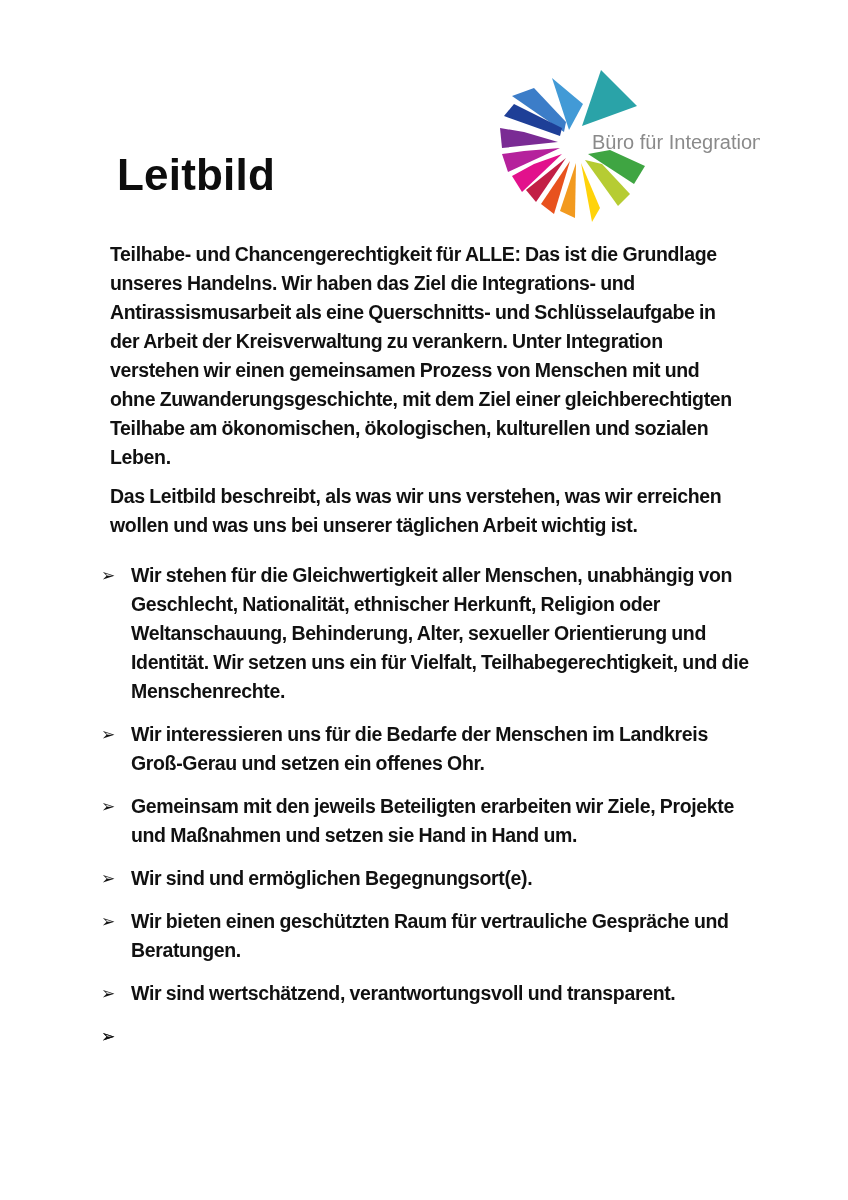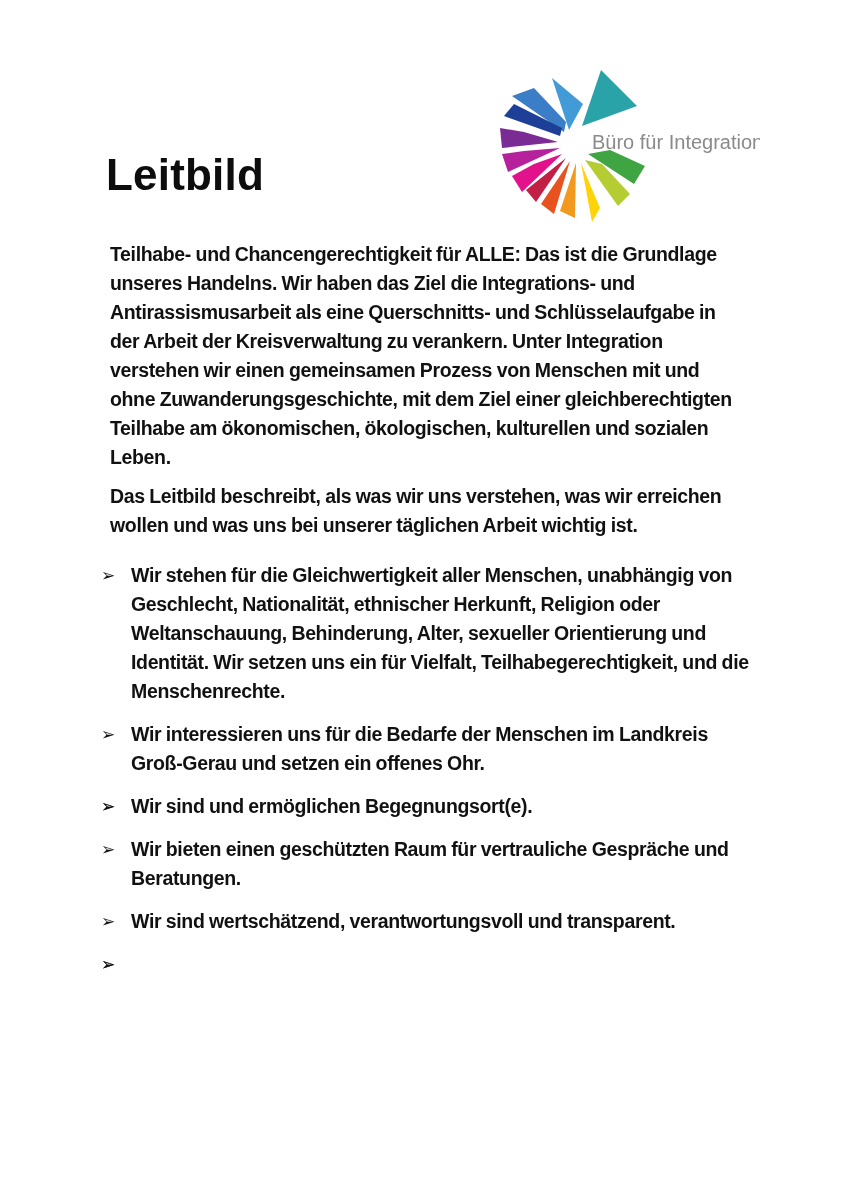--- a/index.html
+++ b/index.html
@@ -31,21 +31,21 @@
     position: absolute;
     left: 100px;
     top: 150px;
     width: 658px;
   }
   h1.doc-title {
     font-size: 44px;
     line-height: 50px;
     font-weight: 700;
     letter-spacing: 0.2px;
-    margin: 0 0 40px 6px;
+    margin: 0 0 40px 17px;
     color: #0d0d0d;
   }
   .intro p {
     margin: 10px;
     font-size: 19.5px;
     line-height: 29px;
     font-weight: 700;
     letter-spacing: -0.35px;
     word-spacing: -0.5px;
   }
@@ -116,20 +116,21 @@
         <li>
         <span class="marker">➢</span>
         <span class="li-text">Wir stehen für die Gleichwertigkeit aller Menschen, unabhängig von Geschlecht, Nationalität, ethnischer Herkunft, Religion oder Weltanschauung, Behinderung, Alter, sexueller Orientierung und Identität. Wir setzen uns ein für Vielfalt, Teilhabegerechtigkeit, und die Menschenrechte.</span>
       </li>
         <li>
         <span class="marker">➢</span>
         <span class="li-text">Wir interessieren uns für die Bedarfe der Menschen im Landkreis Groß-Gerau und setzen ein offenes Ohr.</span>
       </li>
         <li>
         <span class="marker">➢</span>
+        <span class="li-text">Gemeinsam mit den jeweils Beteiligten erarbeiten wir Ziele, Projekte und Maßnahmen und setzen sie Hand in Hand um.</span>
       </li>
         <li>
         <span class="marker">➢</span>
         <span class="li-text">Wir sind und ermöglichen Begegnungsort(e).</span>
       </li>
         <li>
         <span class="marker">➢</span>
         <span class="li-text">Wir bieten einen geschützten Raum für vertrauliche Gespräche und Beratungen.</span>
       </li>
         <li>

